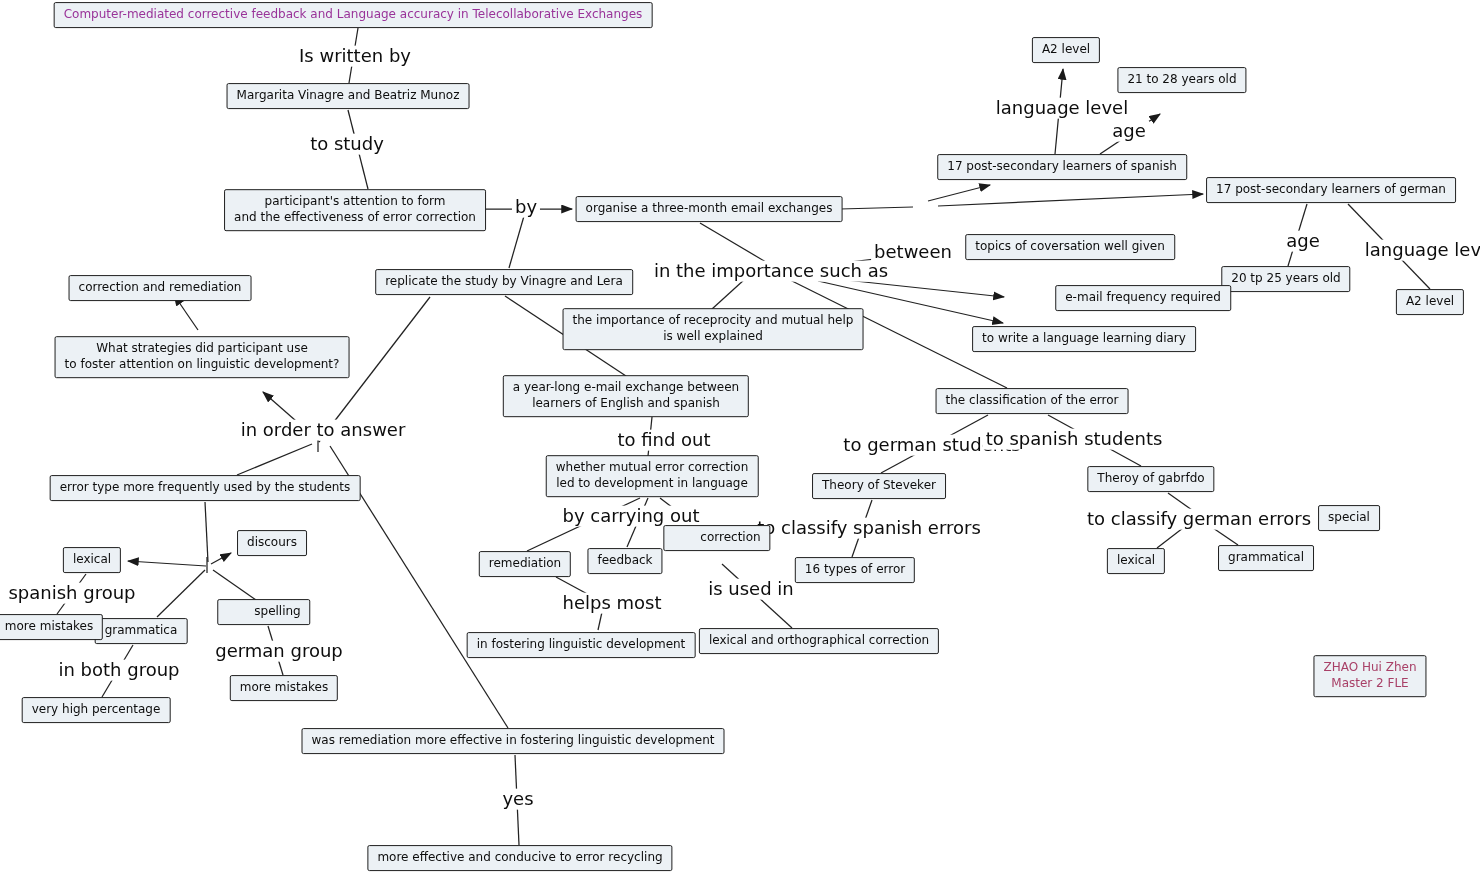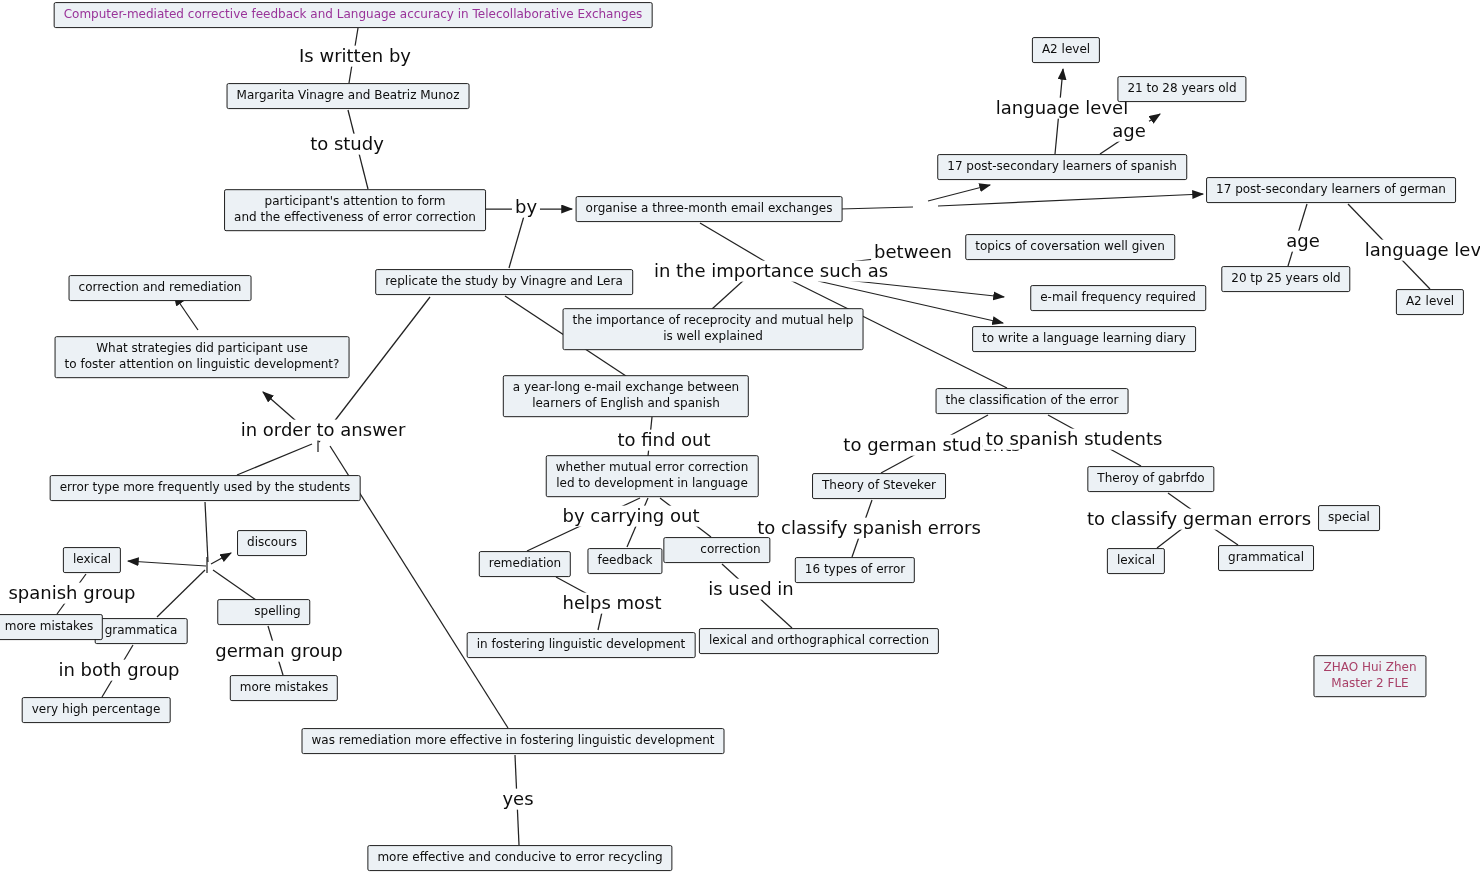--- a/index.html
+++ b/index.html
@@ -95,40 +95,40 @@
     <div class="lbl" style="left: 612px; top: 603px;">helps most</div>
     <div class="lbl" style="left: 751px; top: 589px;">is used in</div>
     <div class="lbl" style="left: 518px; top: 799px;">yes</div>
     <div class="node" style="left: 353px; top: 15px; color: rgb(153, 51, 153);">Computer-mediated corrective feedback and Language accuracy in Telecollaborative Exchanges</div>
     <div class="node" style="left: 348px; top: 96px;">Margarita Vinagre and Beatriz Munoz</div>
     <div class="node" style="left: 355px; top: 210px;">participant's attention to form
 and the effectiveness of error correction</div>
     <div class="node" style="left: 709px; top: 209px;">organise a three-month email exchanges</div>
     <div class="node" style="left: 1062px; top: 167px;">17 post-secondary learners of spanish</div>
     <div class="node" style="left: 1066px; top: 50px;">A2 level</div>
-    <div class="node" style="left: 1182px; top: 89px; text-align: center;">21 to 28 years old</div>
+    <div class="node" style="left: 1182px; top: 80px; text-align: center;">21 to 28 years old</div>
     <div class="node" style="left: 1331px; top: 190px;">17 post-secondary learners of german</div>
     <div class="node" style="left: 1286px; top: 279px;">20 tp 25 years old</div>
     <div class="node" style="left: 1430px; top: 302px;">A2 level</div>
     <div class="node" style="left: 1070px; top: 247px;">topics of coversation well given</div>
-    <div class="node" style="left: 1118px; top: 298px;">e-mail frequency required</div>
+    <div class="node" style="left: 1143px; top: 298px;">e-mail frequency required</div>
     <div class="node" style="left: 1084px; top: 339px;">to write a language learning diary</div>
     <div class="node" style="left: 713px; top: 329px;">the importance of receprocity and mutual help
 is well explained</div>
     <div class="node" style="left: 504px; top: 282px;">replicate the study by Vinagre and Lera</div>
     <div class="node" style="left: 160px; top: 277px; margin-top: 11px;">correction and remediation</div>
     <div class="node" style="left: 202px; top: 357px;">What strategies did participant use
 to foster attention on linguistic development?</div>
     <div class="node" style="left: 626px; top: 396px;">a year-long e-mail exchange between
 learners of English and spanish</div>
     <div class="node" style="left: 652px; top: 476px;">whether mutual error correction
 led to development in language</div>
     <div class="node" style="left: 525px; top: 564px;">remediation</div>
     <div class="node" style="left: 625px; top: 561px;">feedback</div>
-    <div class="node" style="left: 717px; top: 550px; padding-left: 36px;">correction</div>
+    <div class="node" style="left: 717px; top: 538px; padding-left: 36px;">correction</div>
     <div class="node" style="left: 1032px; top: 401px;">the classification of the error</div>
     <div class="node" style="left: 879px; top: 486px;">Theory of Steveker</div>
     <div class="node" style="left: 855px; top: 570px;">16 types of error</div>
     <div class="node" style="left: 1151px; top: 479px;">Theroy of gabrfdo</div>
     <div class="node" style="left: 1349px; top: 518px;">special</div>
     <div class="node" style="left: 1136px; top: 561px;">lexical</div>
     <div class="node" style="left: 1266px; top: 558px;">grammatical</div>
     <div class="node" style="left: 205px; top: 488px;">error type more frequently used by the students</div>
     <div class="node" style="left: 272px; top: 543px;">discours</div>
     <div class="node" style="left: 92px; top: 560px;">lexical</div>

